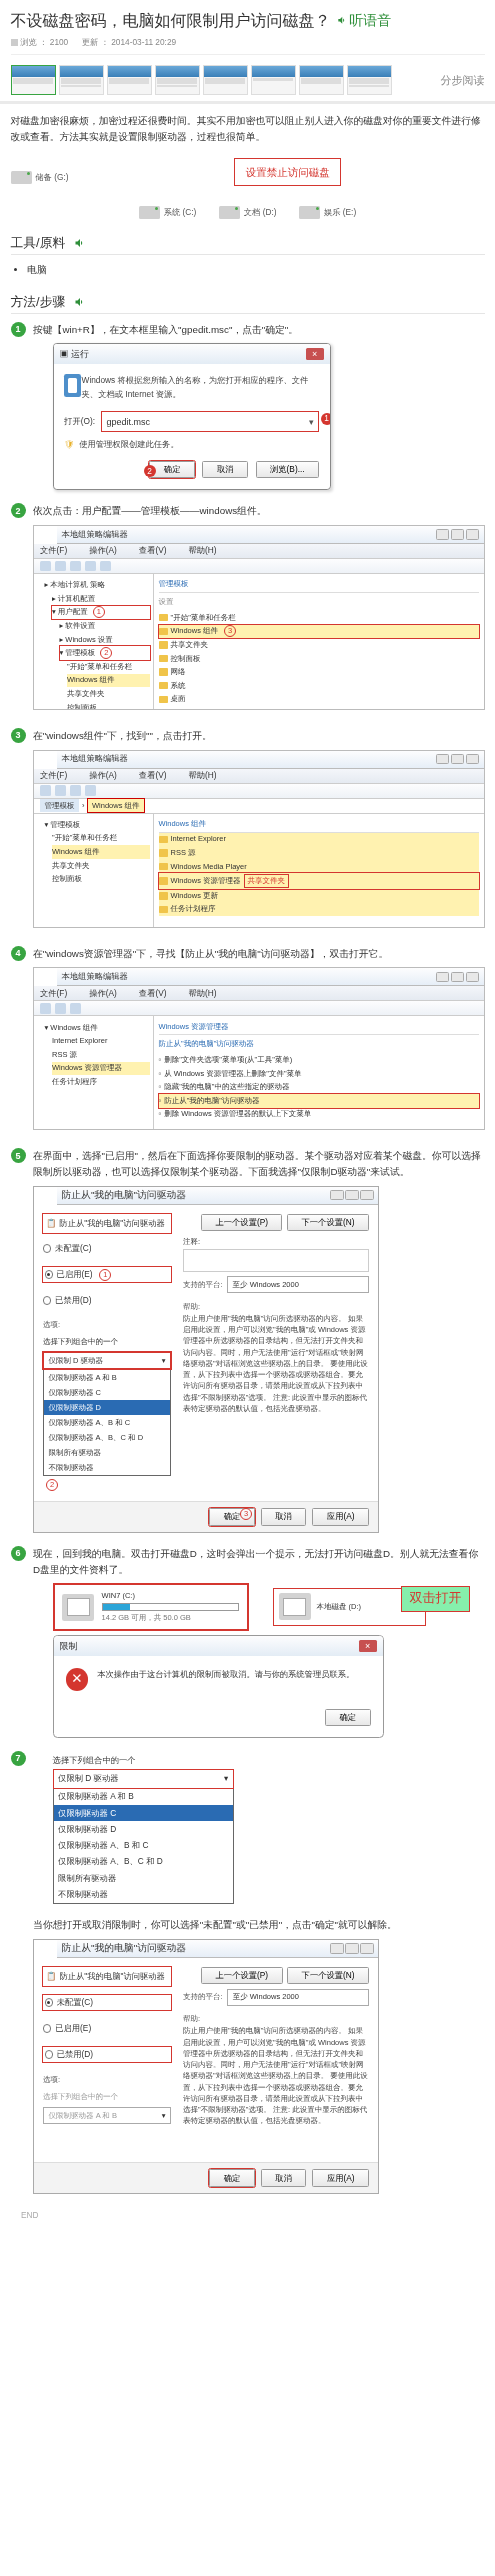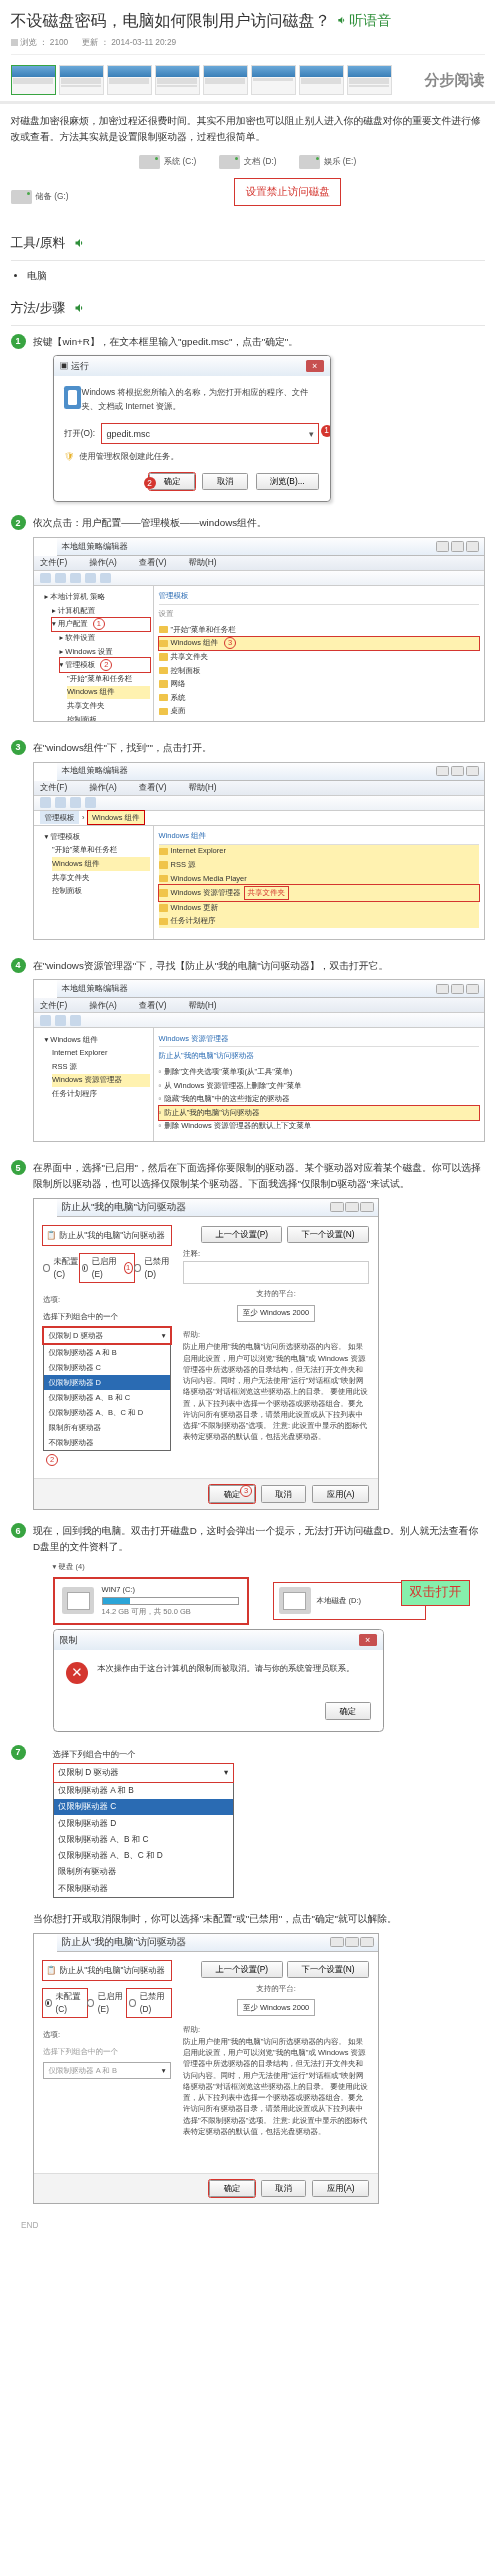--- a/index.html
+++ b/index.html
@@ -11,29 +11,29 @@
   .audio-icon { width: 10.5px; height: 10.5px; display: inline-block; }
   .meta-row { display: flex; gap: 13.5px; color: #888; font-size: 8.3px; margin-top: 3px; border-bottom: 0.8px solid #eee; padding-bottom: 4.5px; }
   .meta-item { display: inline-flex; align-items: center; gap: 2.3px; }
   .bar-icon { width: 7.5px; height: 7.5px; background: #ccc; }
   .thumbs-row { display: flex; align-items: center; padding: 6px 10.5px; gap: 3px; border-bottom: 3.8px solid #eaeaea; }
   .thumb { width: 45px; height: 30px; border: 0.8px solid #ddd; background: #f5f5f5; position: relative; display: flex; flex-direction: column; }
   .thumb.active { border: 1.5px solid #38a441; }
   .thumb .tb-top { height: 10.5px; background: linear-gradient(#6aa8d8,#3a7fb8); }
   .thumb .tb-body { flex:1; display:flex; flex-direction:column; gap:0.8px; padding:1.5px; }
   .thumb .line { height:2.3px; background:#ddd; }
-  .split-read { margin-left: auto; color: #888; font-size: 15px; font-weight: bold; }
+  .split-read { margin-left: auto; color: #888; font-size: 11px; }
   .content { padding: 9px 10.5px; }
   p.intro { font-size: 9.8px; color: #333; margin-bottom: 10.5px; }
   .drives-row { display: flex; justify-content: center; gap: 22.6px; margin: 6px 0; flex-wrap: wrap; }
   .drive { display: flex; align-items: center; gap: 3.8px; font-size: 8.3px; color: #555; }
   .drive-icon { width: 21px; height: 13.5px; background: #d0d0d0; border-radius: 1.5px; position: relative; }
   .drive-icon::after { content:""; position:absolute; right:1.5px; top:1.5px; width:3px; height:3px; background:#4aa84a; border-radius:50%; }
   .red-box { border: 1.5px solid #d4362f; color: #d4362f; padding: 4.5px 10.5px; font-size: 10.5px; font-weight: 500; margin: 3px auto 13.5px; width: fit-content; }
-  .section-title { display: flex; align-items: center; gap: 9px; font-size: 12.8px; font-weight: 500; border-bottom: 0.8px solid #e5e5e5; padding-bottom: 7px; margin: 13.5px 0 7.5px; color: #333; }
+  .section-title { display: flex; align-items: center; gap: 9px; font-size: 12.8px; font-weight: 500; border-bottom: 0.8px solid #e5e5e5; padding-bottom: 1px; margin: 13.5px 0 7.5px; color: #333; }
   .bullet-list li { list-style: disc; margin-left: 16.6px; font-size: 9.8px; color: #333; }
   .step { display: flex; gap: 7.5px; margin-bottom: 13.5px; }
   .step-num { width: 15px; height: 15px; background: #38a441; color: #fff; border-radius: 50%; display: flex; align-items: center; justify-content: center; font-size: 9px; font-weight: bold; flex-shrink: 0; }
   .step-body { flex: 1; }
   .step-text { font-size: 9.8px; margin-bottom: 6px; }
   
   .win { background: #fff; border: 0.8px solid #bbb; font-size: 8.3px; color: #333; margin-bottom: 4.5px; }
   .win-title { height: 18px; background: linear-gradient(#fdfdfe, #e6eef7); border-bottom: 0.8px solid #bbb; display: flex; align-items: center; padding: 0 4.5px; gap: 4px; margin-left: 23px; }
   .win-title .t { flex:1; }
   .win-title .btns { display:flex; gap:1.5px; }
@@ -71,27 +71,27 @@
   .folder-row { display:flex; align-items:center; gap:3px; padding:0.8px 0; }
   .folder-row.hl { background:#fff2b0; }
   .folder-row.red { outline:0.8px solid #d4362f; }
   .fico { width:9px; height:7.5px; background:#f0c44a; border-radius:0.8px; }
   .circ { width:12px; height:12px; border:1.5px solid #d4362f; border-radius:50%; color:#d4362f; display:inline-flex; align-items:center; justify-content:center; font-size:7.5px; margin-left:3px; }
   
   .policy { width: 346px; border:0.8px solid #aaa; margin-top:4.5px; }
   .pol-body { display:flex; gap:12px; padding:9px; }
   .pol-left { width:128px; }
   .pol-left .t { padding:3px; outline:1.5px solid #d4362f; font-size:8.3px; display:flex; align-items:center; gap:3px; }
-  .radios { margin-top:9px; display:flex; flex-direction:row; gap:0; font-size:8.3px; }
+  .radios { margin-top:9px; display:flex; flex-direction:column; gap:12px; font-size:8.3px; }
   .radios .r { display:flex; align-items:center; gap:3.8px; }
   .radio { width:8.3px; height:8.3px; border:0.8px solid #777; border-radius:50%; display:inline-block; position:relative; }
   .radio.on::after { content:""; position:absolute; inset:1.5px; background:#333; border-radius:50%; }
   .radios .rboxed { outline:1.5px solid #d4362f; padding:0.8px 1.5px; }
   .pol-right { flex:1; }
-  .support-row { display:flex; align-items:center; gap:4.5px; margin:4.5px 0 7.5px; font-size:7.5px;flex-direction:column; }
+  .support-row { display:flex; align-items:center; gap:4.5px; margin:4.5px 0 7.5px; font-size:7.5px; }
   .support-row .lbl { color:#555; }
   .support-row .val { border:0.8px solid #aaa; background:#fff; padding:1.5px 4.5px; flex:1; }
   .select { border:0.8px solid #d4362f; background:#fff; padding:1.5px 4.5px; display:flex; align-items:center; justify-content:space-between; font-size:7.5px; outline:0.8px solid #d4362f; }
   .select .arr { color:#333; }
   .dropdown { border:0.8px solid #666; background:#fff; font-size:7.5px; }
   .dropdown .opt { padding:1.5px 4.5px; }
   .dropdown .opt.sel { background:#2a6bb3; color:#fff; }
   .descbox { font-size:7.5px; color:#444; height:128px; overflow:hidden; line-height:1.5; }
   .pol-footer { display:flex; justify-content:flex-end; gap:6px; padding:6px 9px; border-top:0.8px solid #ddd; background:#f3f3f3; position:relative; }
   
@@ -202,37 +202,37 @@
     </div>
   <span class="split-read">分步阅读</span>
 </div>
 
 <div class="content">
   <p class="intro">对磁盘加密很麻烦，加密过程还很费时间。其实不用加密也可以阻止别人进入你的磁盘对你的重要文件进行修改或查看。方法其实就是设置限制驱动器，过程也很简单。</p>
 
   <div class="drives-row">
     <div class="drive">
         <span class="drive-icon"></span>
+        <span>储备 (G:)</span>
+      </div>
+    <div class="red-box">设置禁止访问磁盘</div>
+  </div>
+  <div class="drives-row">
+    <div class="drive">
+        <span class="drive-icon"></span>
         <span>系统 (C:)</span>
       </div>
     <div class="drive">
         <span class="drive-icon"></span>
         <span>文档 (D:)</span>
       </div>
     <div class="drive">
         <span class="drive-icon"></span>
         <span>娱乐 (E:)</span>
       </div>
-  </div>
-  <div class="drives-row">
-    <div class="drive">
-        <span class="drive-icon"></span>
-        <span>储备 (G:)</span>
-      </div>
-    <div class="red-box">设置禁止访问磁盘</div>
   </div>
 
   <div class="section-title">
     <span>工具/原料</span>
     <svg width="12" height="12" fill="#2f8f3a" viewBox="0 0 24 24">
         <path d="M3 9v6h4l5 5V4L7 9H3zm13.5 3a4.5 4.5 0 0 0-2.5-4v8a4.5 4.5 0 0 0 2.5-4z"></path>
       </svg>
   </div>
   <ul class="bullet-list">
       <li>电脑</li>
@@ -582,21 +582,20 @@
         </div>
       </div>
     </div>
   </div>
 
   <div class="step">
     <div class="step-num">6</div>
     <div class="step-body">
       <div class="step-text">现在，回到我的电脑。双击打开磁盘D，这时会弹出一个提示，无法打开访问磁盘D。别人就无法查看你D盘里的文件资料了。</div>
       <div class="anno">
-        <div style="margin-left:19.6px; font-size:7.5px; color:#555">▾ <span>硬盘 (4)</span></div>
         <div class="drive-box">
           <div class="hdd"></div>
           <div class="drive-info">
             <span>WIN7 (C:)</span>
             <div class="pbar">
                 <div class="pfill"></div>
               </div>
             <span style="color:#777">14.2 GB 可用，共 50.0 GB</span>
           </div>
         </div>

